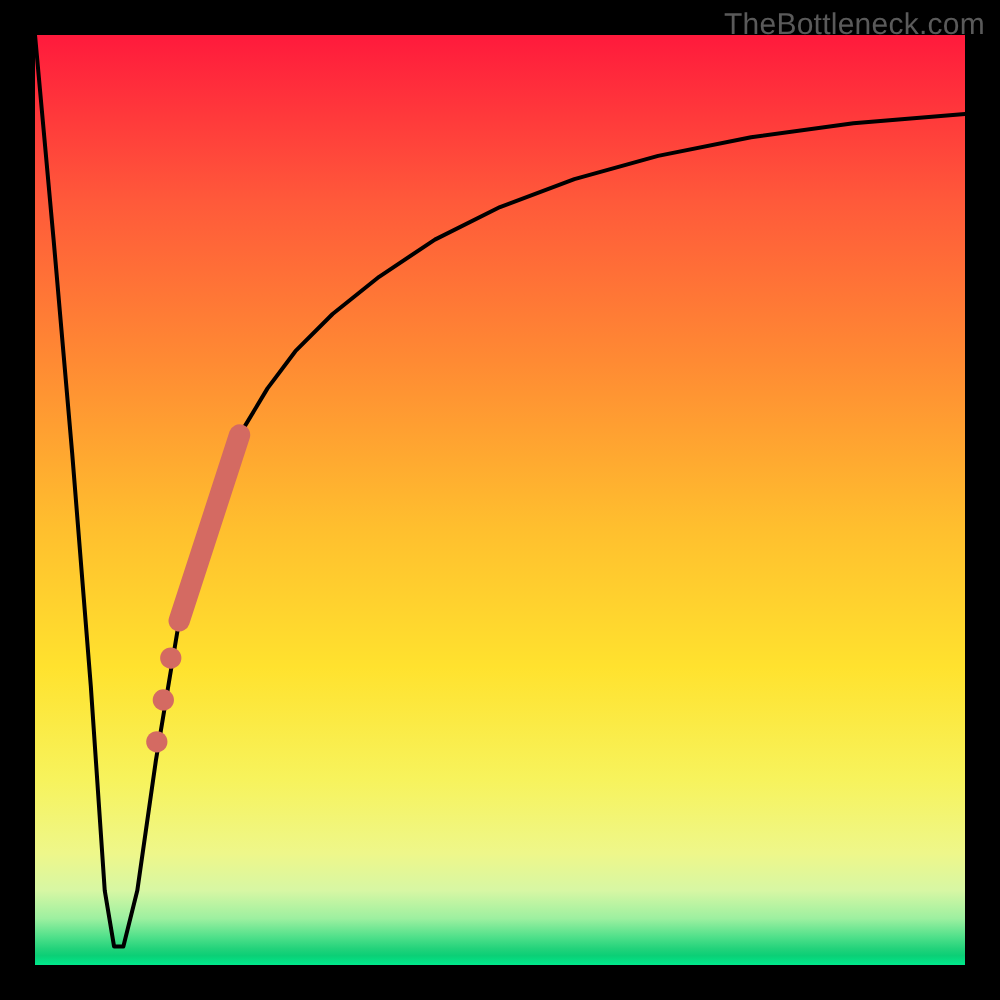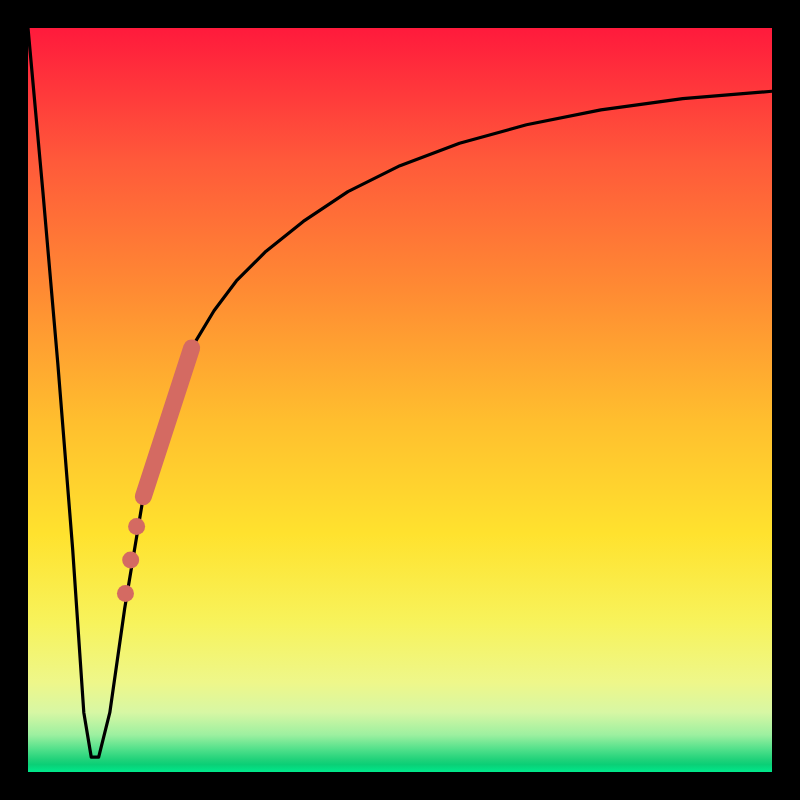--- a/index.html
+++ b/index.html
@@ -65,13 +65,14 @@
           <path d="M0.00 0.00 L14.88 163.68 L29.76 334.80 L44.64 520.80 L55.80 684.48 L63.24 729.12 L70.68 729.12 L81.84 684.48 L96.72 580.32 L119.04 446.40 L141.36 372.00 L163.68 319.92 L186.00 282.72 L208.32 252.96 L238.08 223.20 L275.28 193.44 L319.92 163.68 L372.00 137.64 L431.52 115.32 L498.48 96.72 L572.88 81.84 L654.72 70.68 L744.00 63.24 " fill="none" stroke="#000000" stroke-width="3.2" stroke-linejoin="round" stroke-linecap="round"></path>
         </g>
       <g>
           <line x1="115.32" y1="468.72" x2="163.68" y2="319.92" stroke="#d46a62" stroke-width="17" stroke-linecap="round"></line>
           <circle cx="108.62" cy="498.48" r="8.5" fill="#d46a62"></circle>
           <circle cx="102.67" cy="531.96" r="8.5" fill="#d46a62"></circle>
           <circle cx="97.46" cy="565.44" r="8.5" fill="#d46a62"></circle>
         </g>
     </svg>
   </div>
+  <div class="watermark">TheBottleneck.com</div>
 </div>
 
 </body></html>

